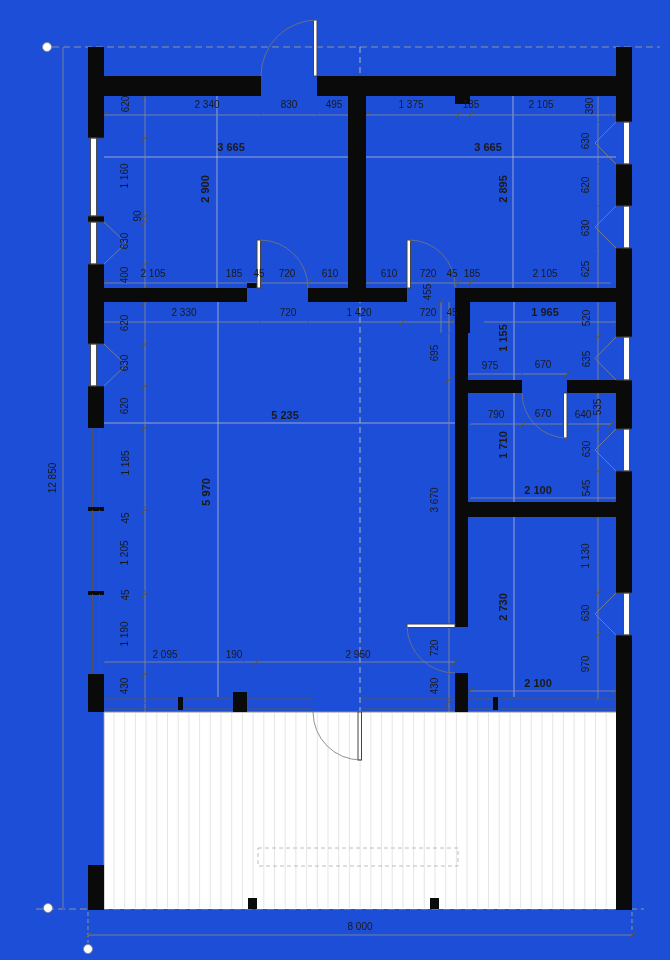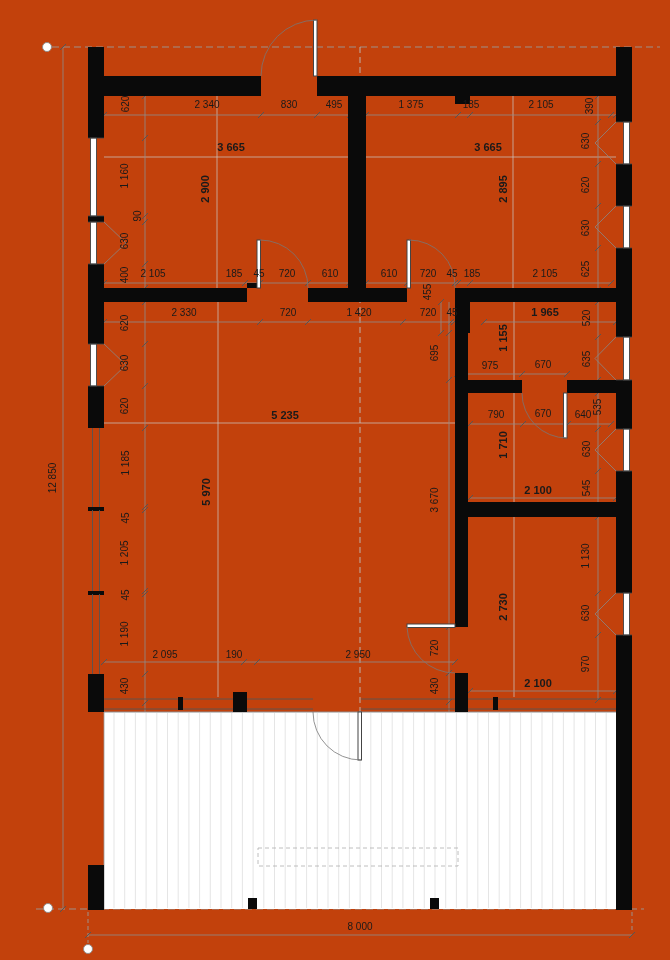--- a/index.html
+++ b/index.html
@@ -1,17 +1,17 @@
 <!DOCTYPE html>
 <html><head>
 <meta charset="utf-8">
 <style>
   html,body{margin:0;padding:0;background:#ffffff;}
   body{font-family:"Liberation Sans", sans-serif;}
-  #plan-wrap{width:670px;height:960px;position:relative;background:#c2410c;overflow:hidden;}
+  #plan-wrap{width:670px;height:960px;position:relative;background:#1d4ed8;overflow:hidden;}
   svg{display:block;}
   text{fill:#1a1a1a;}
   .dim-t{font-size:10px;}
   .dim-b{font-size:11px;font-weight:700;}
 </style>
 </head>
 <body>
 
 <div id="plan-wrap">
 <svg id="plan-svg" width="670" height="960" viewBox="0 0 670 960">

